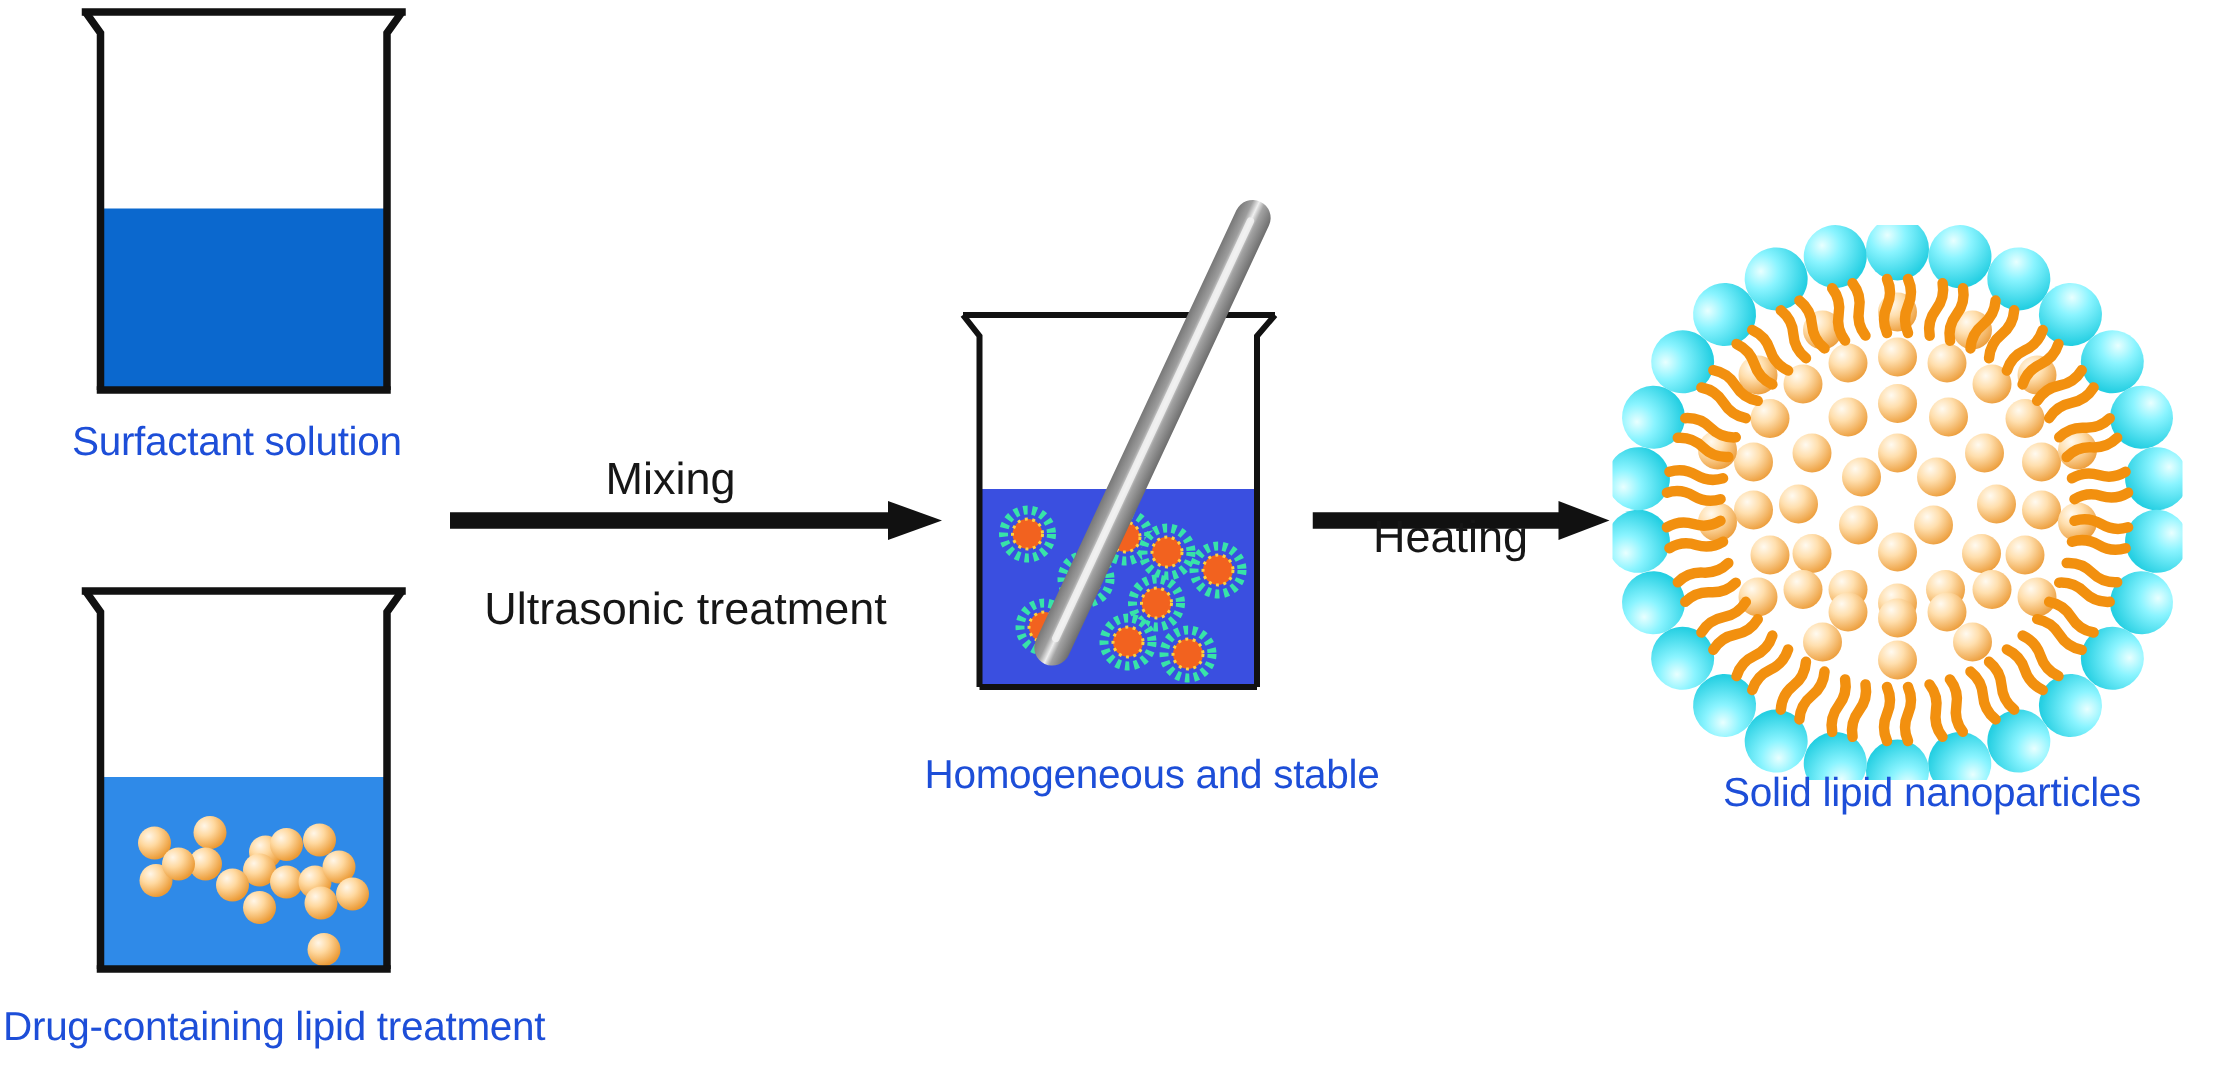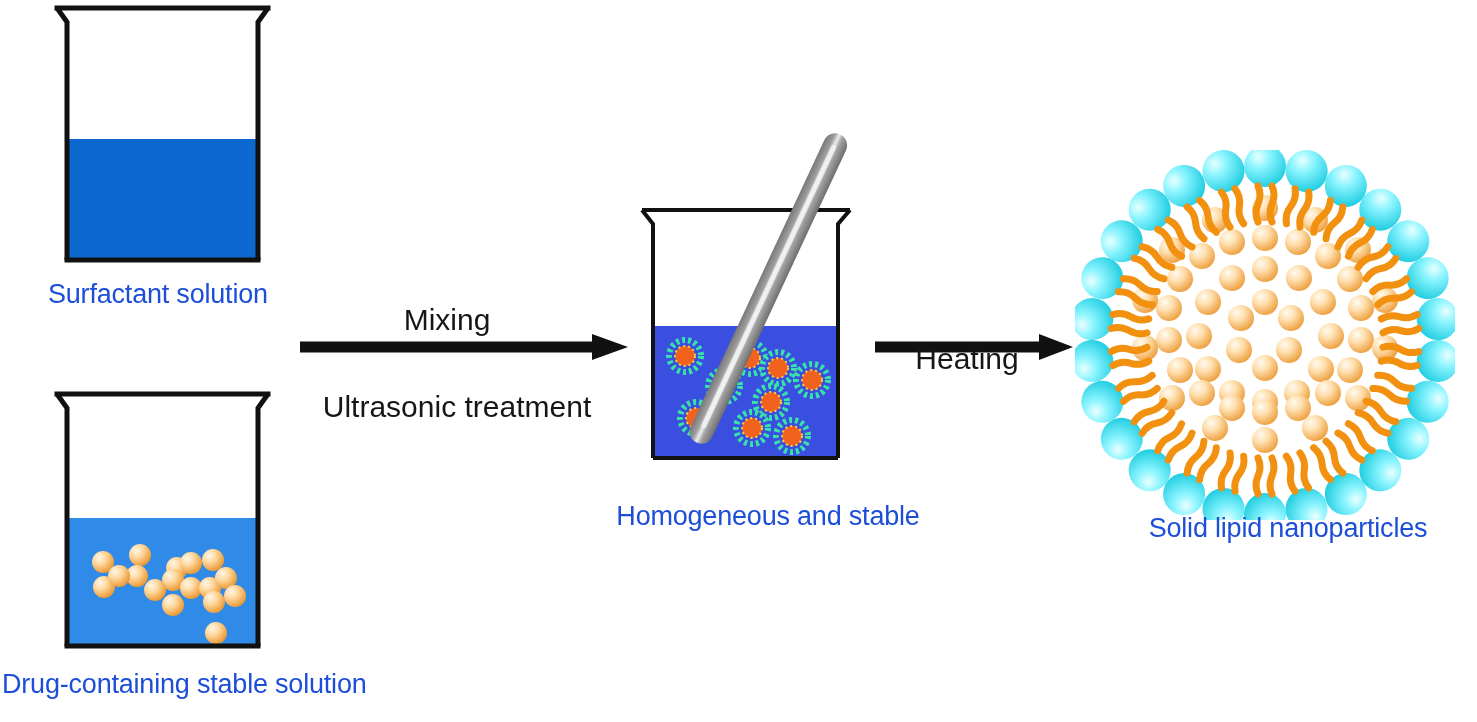--- a/index.html
+++ b/index.html
@@ -93,21 +93,21 @@
           <circle cx="136" cy="173" r="11" fill="url(#drugBall)"></circle>
           <circle cx="161" cy="243" r="11" fill="url(#drugBall)"></circle>
         </g>
       </g>
       <path d="M 2 4 L 213 4" stroke="#111" stroke-width="5" fill="none" stroke-linecap="square"></path>
       <path d="M 2 4 L 12 18 L 12 256" stroke="#111" stroke-width="5" fill="none"></path>
       <path d="M 213 4 L 203 18 L 203 256" stroke="#111" stroke-width="5" fill="none"></path>
       <path d="M 12 256 L 203 256" stroke="#111" stroke-width="5" fill="none" stroke-linecap="square"></path>
     </svg>
   </div>
-  <div class="caption" style="left:2px;top:668px;">Drug-containing stable solution</div>
+  <div class="caption" style="left:2px;top:668px;">Drug-containing lipid treatment</div>
 
   <div class="arrow abs" style="left:300px;top:332px;">
     <svg width="330" height="30" viewBox="0 0 330 30">
       <path d="M 0 15 L 296 15" stroke="#111" stroke-width="11" fill="none"></path>
       <path d="M 292 2 L 328 15 L 292 28 Z" fill="#111"></path>
     </svg>
   </div>
   <div class="arrow-label" style="left:447px;top:305px;">Mixing</div>
   <div class="arrow-label" style="left:457px;top:360px;margin-top:32px;">Ultrasonic treatment</div>
 

